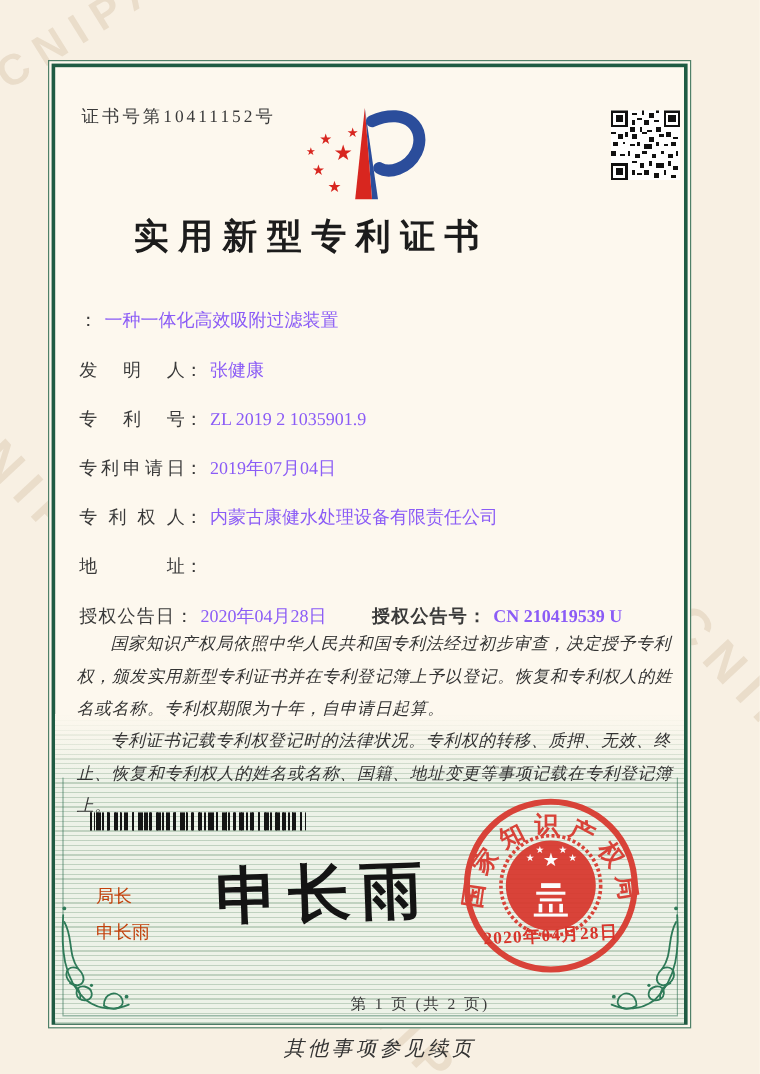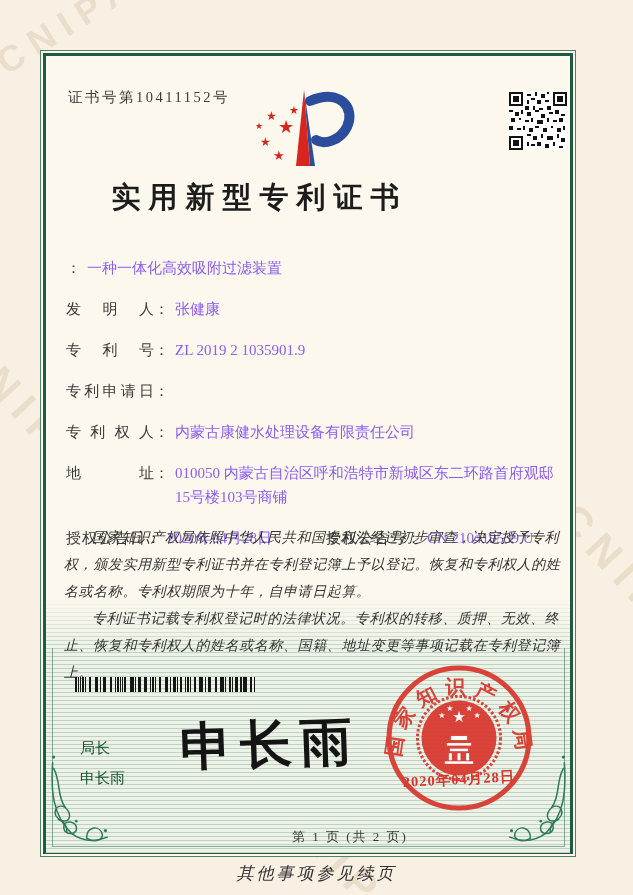--- a/index.html
+++ b/index.html
@@ -79,21 +79,21 @@
   .fields { position:absolute; left:66px; top:256px; width:500px; z-index:5; font-size:15px; }
   .frow { position:relative; display:flex; align-items:flex-start; margin-bottom:17px; line-height:24px; }
   .flabel {
     display:inline-block; width:88px; color:#3a3a3a;
     text-align:justify; text-align-last:justify; flex:none;
   }
   .fcolon { flex:none; color:#3a3a3a; }
   .fvalue { margin-left:6px; color:#8b5cf6; max-width:398px; }
   .grant-row { display:flex; margin-top:0; line-height:24px; }
   .grant-item { display:flex; }
-  .grant-item + .grant-item { margin-left:54px; }
+  .grant-item + .grant-item { margin-left:38px;font-weight:bold; }
   .glabel { color:#3a3a3a; letter-spacing:1px; }
 
   
   .legal {
     position:absolute; left:64px; top:524px; width:506px; z-index:5;
     font-style:italic; font-size:14px; line-height:27px;
     letter-spacing:0.6px; color:#333;
   }
   .legal p { text-indent:2em; }
 
@@ -103,21 +103,21 @@
     background-image:
       repeating-linear-gradient(90deg,#151515 0 1.5px,rgba(0,0,0,0) 1.5px 5px),
       repeating-linear-gradient(90deg,#151515 0 2px,rgba(0,0,0,0) 2px 7px),
       repeating-linear-gradient(90deg,rgba(0,0,0,0) 0 3px,#151515 3px 4px,rgba(0,0,0,0) 4px 11px);
   }
 
   
   .signer {
     position:absolute; left:80px; top:733px; z-index:5;
     font-family:"Liberation Sans", sans-serif;
-    font-size:15px; line-height:30px; color:#14532d;
+    font-size:15px; line-height:30px; color:#c2410c;
   }
   .autograph {
     position:absolute; left:180px; top:710px; z-index:6;
     font-size:52px; letter-spacing:8px; color:#141414;
     transform:rotate(-2deg); font-weight:600;
   }
 
   
   .seal { position:absolute; left:384px; top:663px; width:150px; height:150px; z-index:7; opacity:0.92; }
   .seal-date {
@@ -286,30 +286,30 @@
     <span class="fvalue">张健康</span>
   </div>
   <div class="frow">
     <span class="flabel">专利号</span>
       <span class="fcolon">：</span>
     <span class="fvalue">ZL 2019 2 1035901.9</span>
   </div>
   <div class="frow">
     <span class="flabel">专利申请日</span>
       <span class="fcolon">：</span>
+    <span class="fvalue">2019年07月04日</span>
   </div>
   <div class="frow">
     <span class="flabel">专利权人</span>
       <span class="fcolon">：</span>
     <span class="fvalue">内蒙古康健水处理设备有限责任公司</span>
   </div>
   <div class="frow">
     <span class="flabel">地址</span>
       <span class="fcolon">：</span>
-    <span class="fvalue">010050 内蒙古自治区呼和浩特市新城区东二环路首府观邸15号楼103号商铺</span>
   </div>
   <div class="grant-row">
     <div class="grant-item">
       <span class="glabel">授权公告日</span>
         <span class="fcolon">：</span>
       <span class="fvalue">2020年04月28日</span>
     </div>
     <div class="grant-item">
       <span class="glabel">授权公告号</span>
         <span class="fcolon">：</span>

